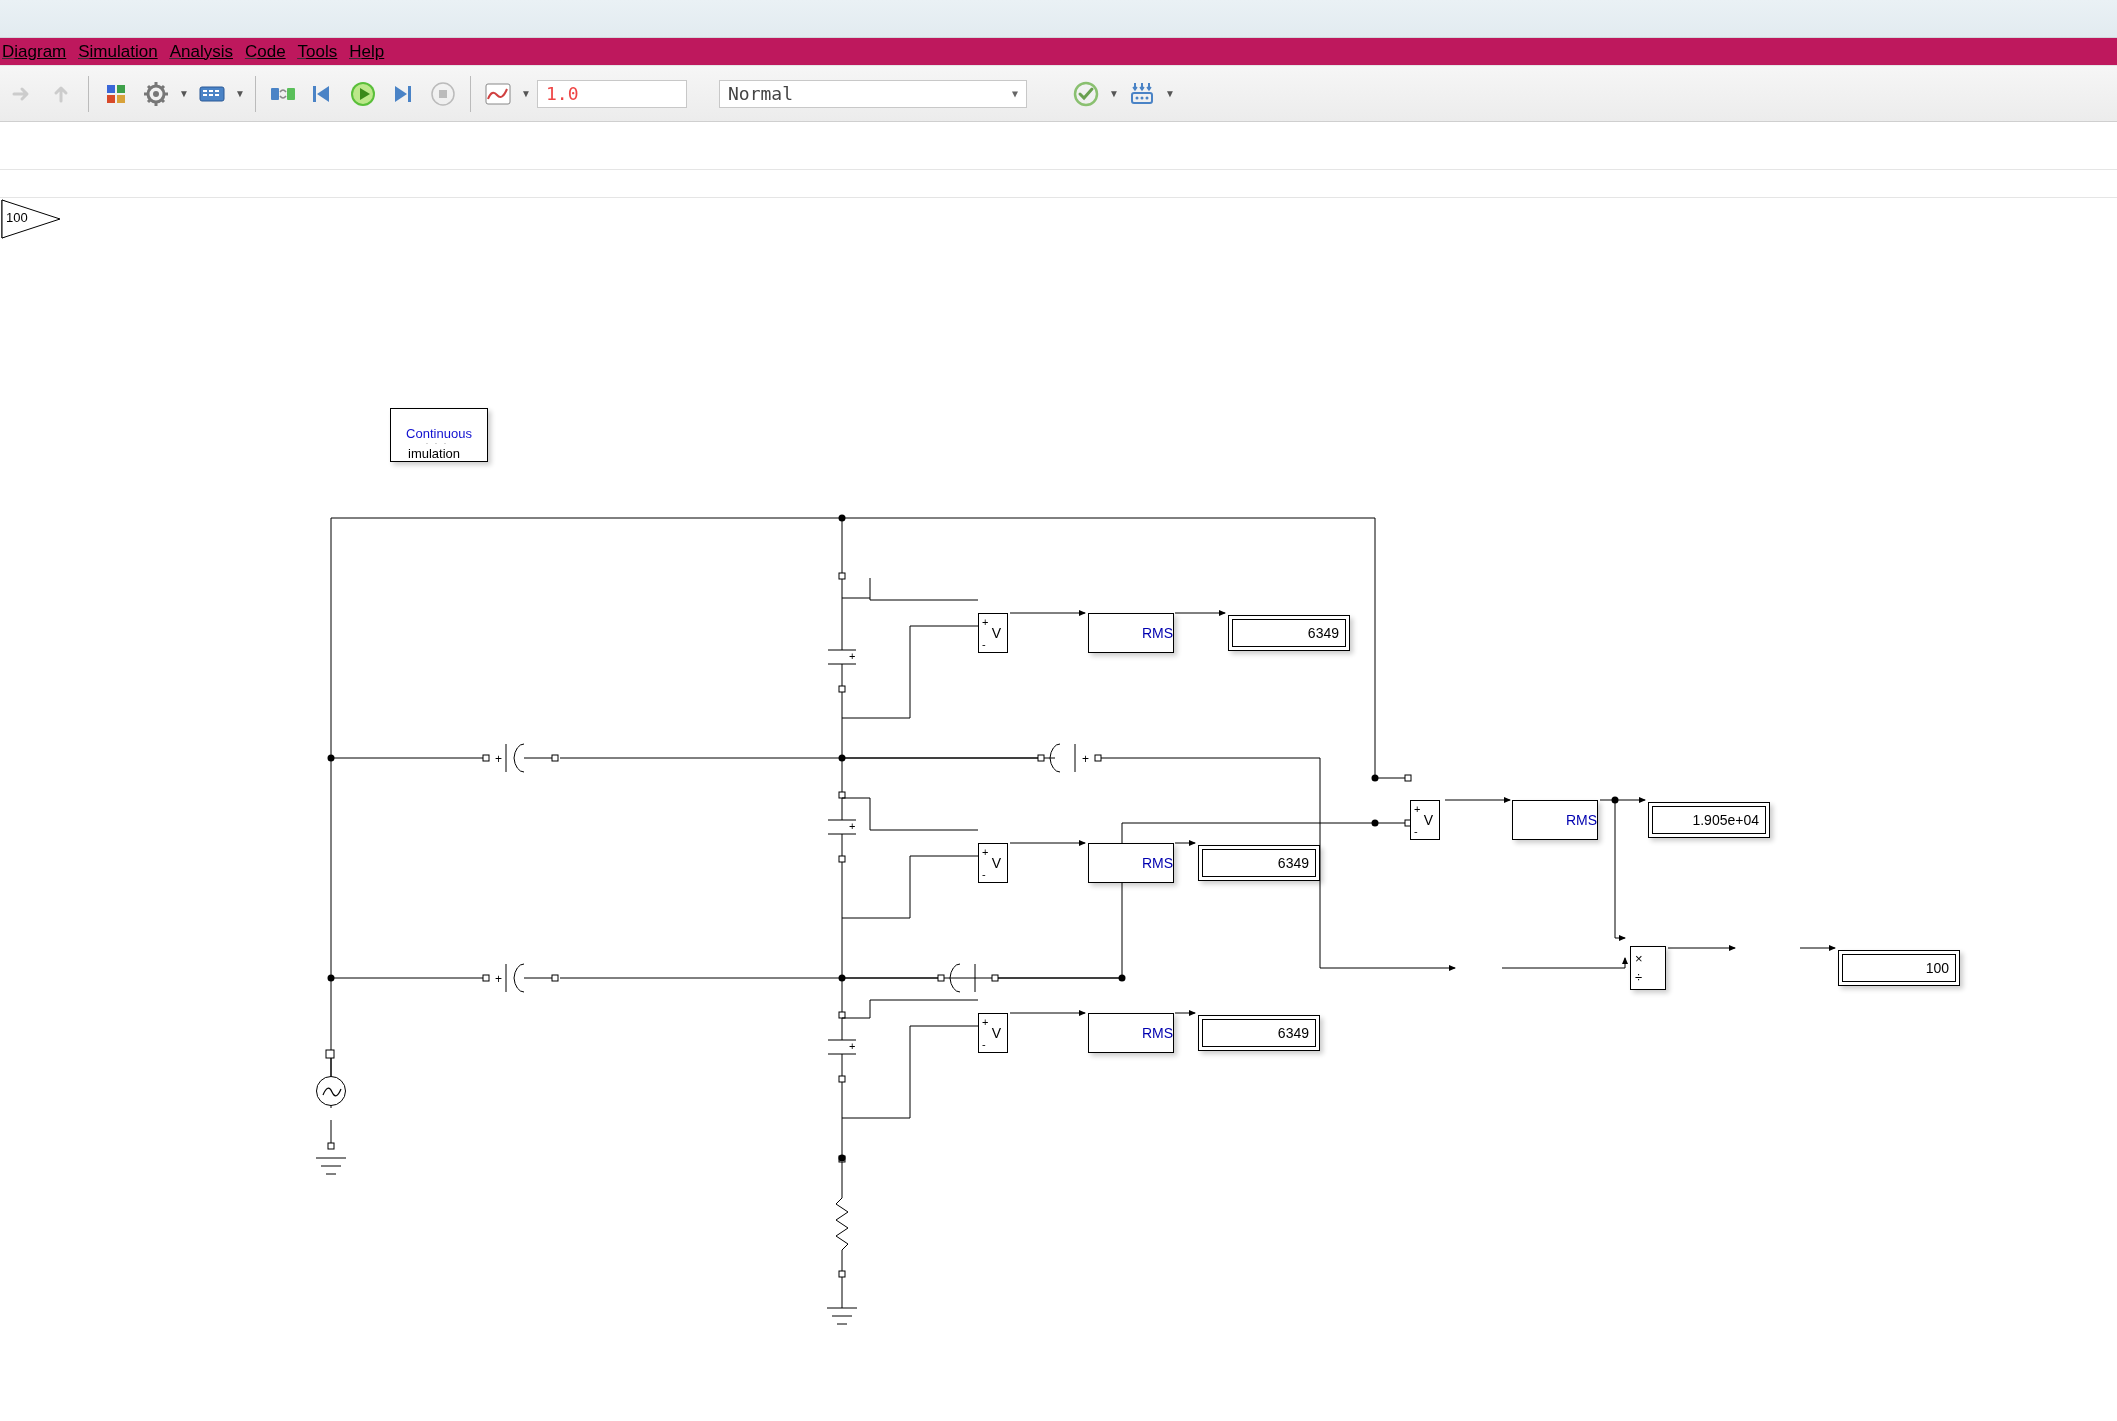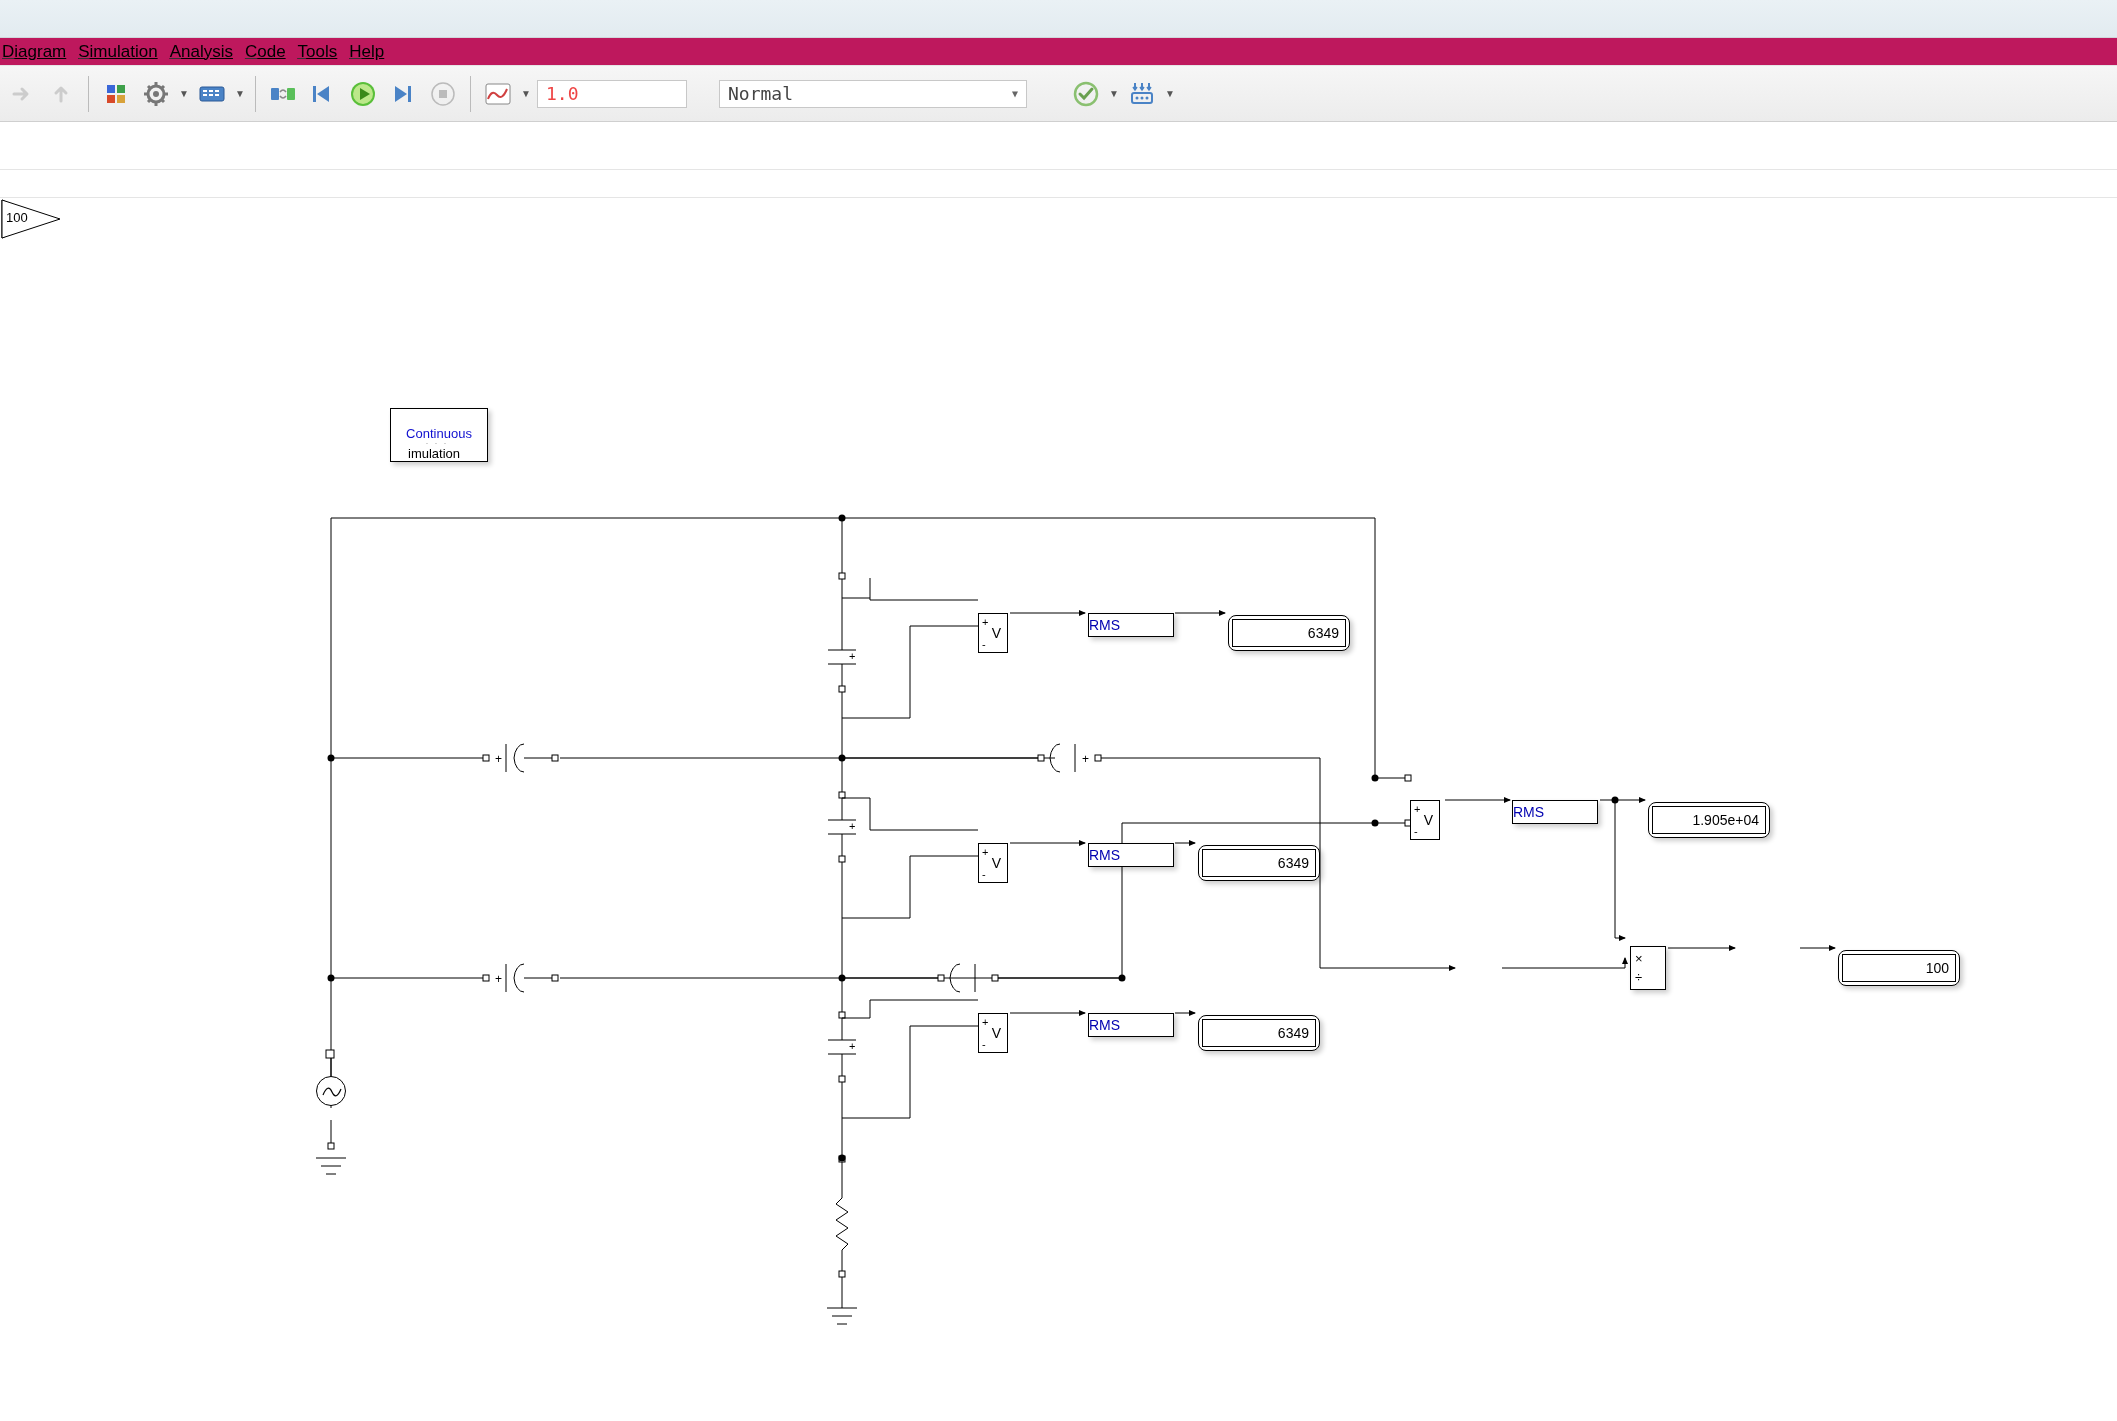--- a/index.html
+++ b/index.html
@@ -97,29 +97,28 @@
       font-size:13px;
     }
     .powergui .dots { color:#a0a0a0; font-size:9px; line-height:4px; letter-spacing:6px; }
     .powergui-label {
       position:absolute;
       left: 408px; top: 248px;
       font-size:13px;
       color:#000;
     }
     .rms {
-      width: 86px; height: 24px;
-      display:flex; align-items:center; justify-content:flex-start;
+      width: 86px; height: 40px;
+      display:flex; align-items:center; justify-content:flex-end;
       color:#0000b0;
       font-size:14px;
     }
     .disp {
       width: 122px; height: 36px;
       padding: 3px;
-      border-radius: 8px;
     }
     .disp-inner {
       border:1px solid #000;
       height:100%;
       display:flex; align-items:center; justify-content:flex-end;
       padding-right:6px;
       font-size:14px;
     }
     .vm {
       width: 30px; height: 40px;

